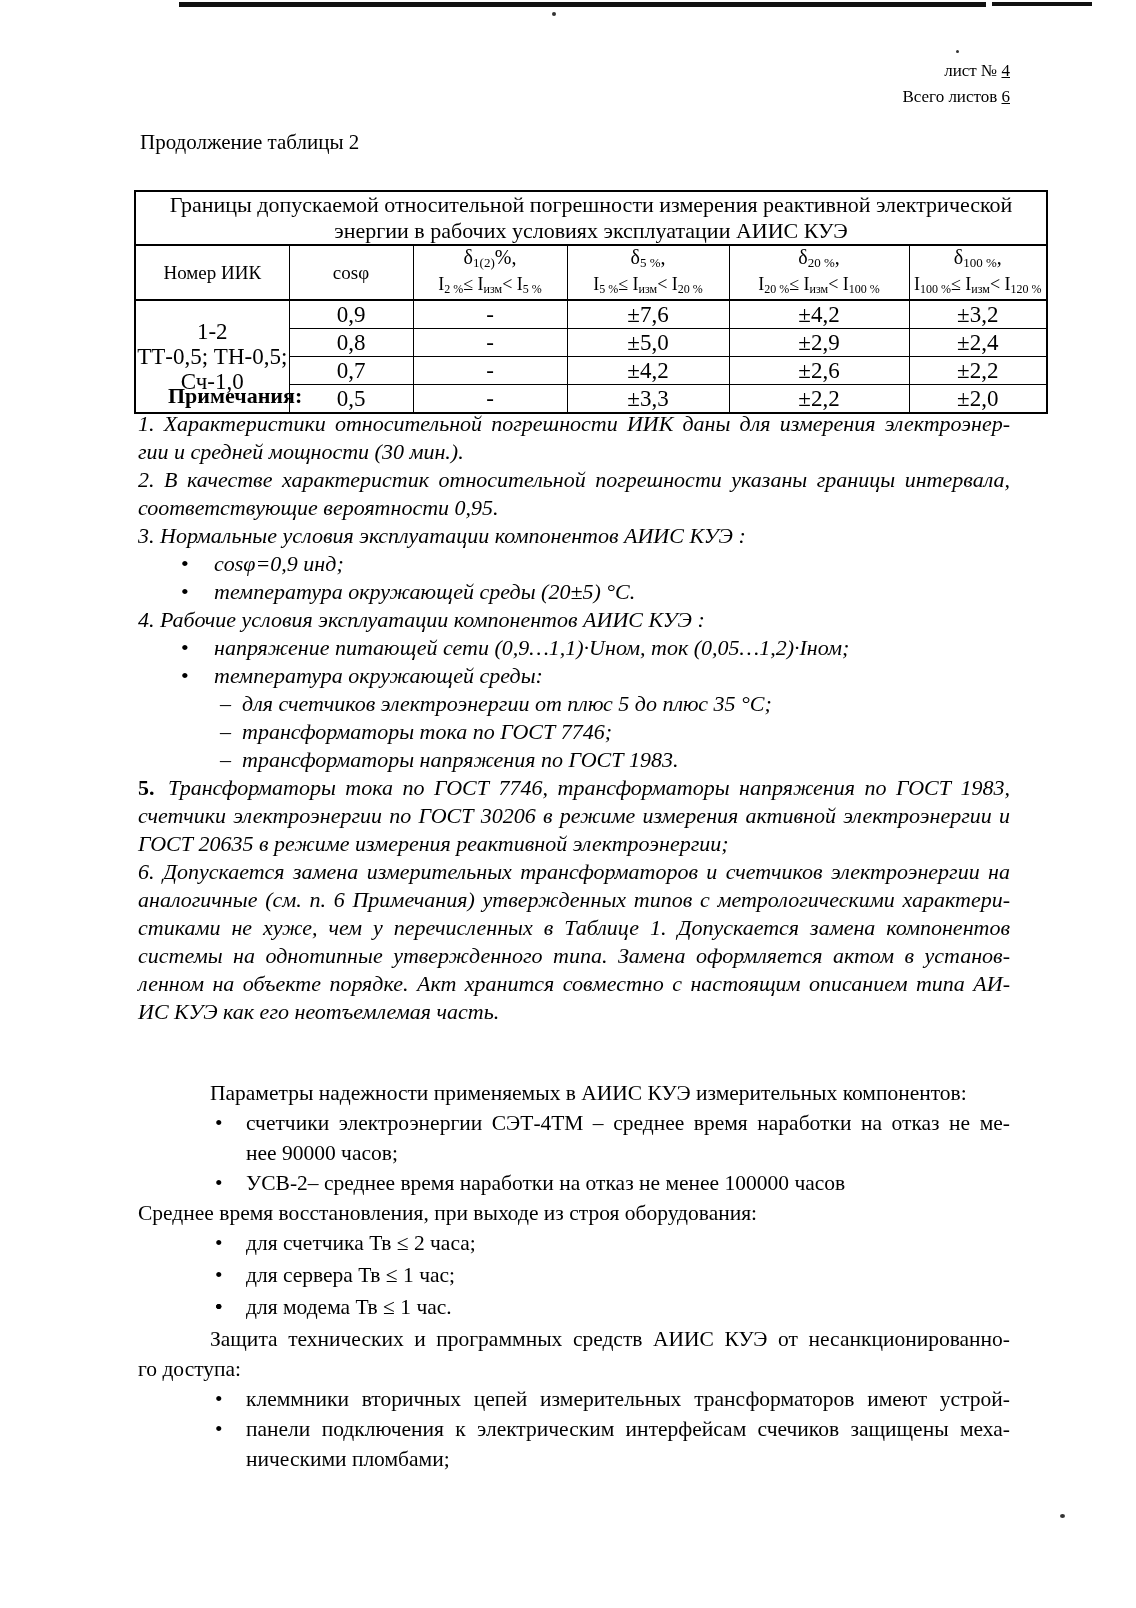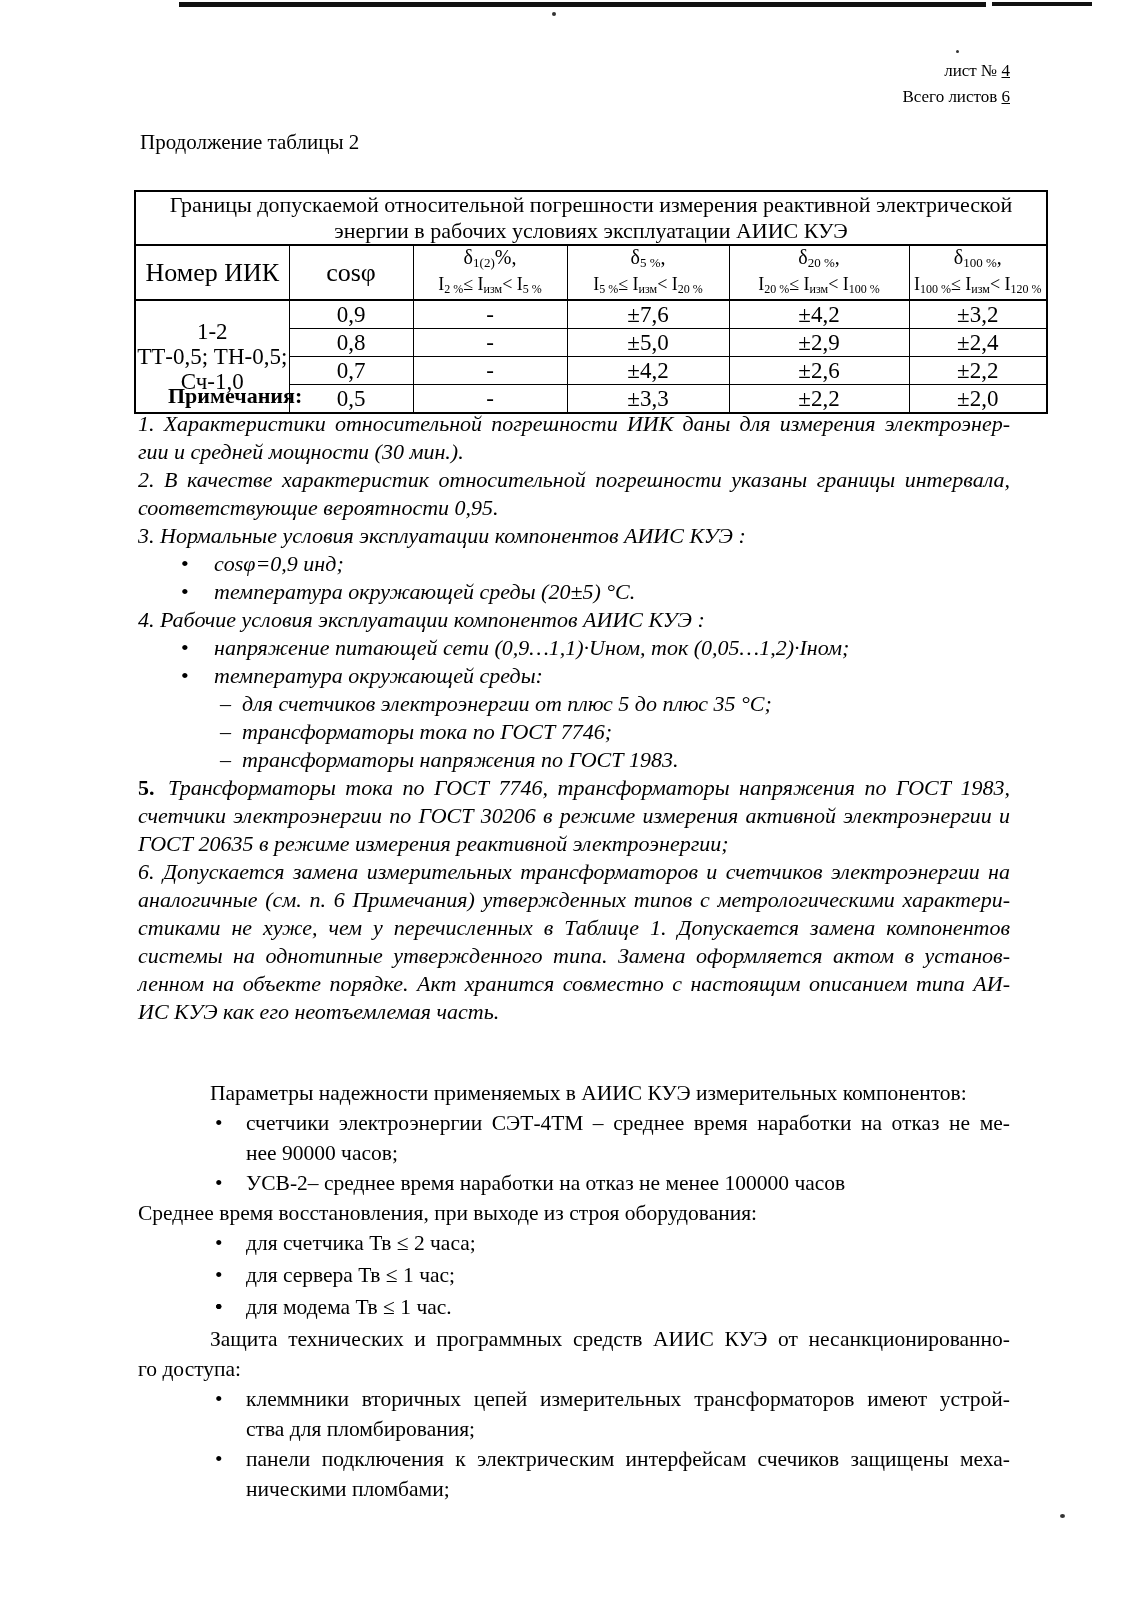--- a/index.html
+++ b/index.html
@@ -10,21 +10,21 @@
   .rule2{left:992px;top:2px;width:100px;height:4px;}
   .speck{position:absolute;background:#333;border-radius:50%;}
   .sheet-info{position:absolute;top:58px;right:126px;text-align:right;font-size:17px;line-height:26px;}
   .u{text-decoration:underline;}
   .t-cont{position:absolute;left:140px;top:130px;font-size:21px;}
   .mtable{position:absolute;left:134px;top:158px;border-collapse:collapse;table-layout:fixed;
           width:912px;border:2px solid #000;margin-top:32px;}
   .mtable td{border:1px solid #000;text-align:center;vertical-align:middle;padding:0;overflow:visible;}
   .title-row td{border-bottom:2px solid #000;font-size:22px;line-height:26px;height:52px;}
   .head-row td{border-bottom:2px solid #000;height:50px;}
-  .th-plain{font-size:26px;}
+  .th-plain{font-size:19px;}
   .dl{font-size:20px;line-height:22px;white-space:nowrap;}
   .dl sub{font-size:13px;vertical-align:-0.25em;text-align:center;}
   .cl{font-size:18px;line-height:20px;white-space:nowrap;}
   .cl sub{font-size:12px;vertical-align:-0.25em;}
   .data-row td{height:27px;font-size:23px;line-height:25px;}
   .group-cell{font-size:20px;line-height:25px;}
   .notes{position:absolute;left:138px;top:382px;width:872px;font-size:22px;line-height:28px;
          font-style:italic;}
   .nhead{font-style:normal;font-weight:bold;text-indent:30px;}
   .jl{text-align:justify;text-align-last:justify;}
@@ -219,21 +219,20 @@
       <span class="mk">•</span>
       <div>для модема Тв ≤ 1 час.</div>
     </div>
     <div>
       <div class="ind jl">Защита технических и программных средств АИИС КУЭ  от несанкционированно-</div>
       <div>го доступа:</div>
     </div>
     <div class="bull2">
       <span class="mk">•</span>
       <div class="jl">клеммники вторичных цепей измерительных трансформаторов имеют устрой-</div>
-      <div>ства для пломбирования;</div>
     </div>
     <div class="bull2">
       <span class="mk">•</span>
       <div class="jl">панели подключения к электрическим интерфейсам счечиков защищены меха-</div>
       <div>ническими пломбами;</div>
     </div>
   </div>
 
 </div>
 

